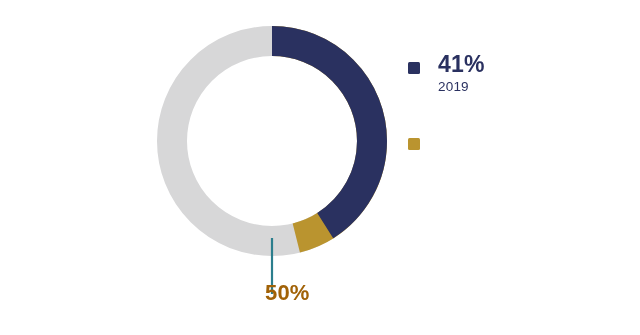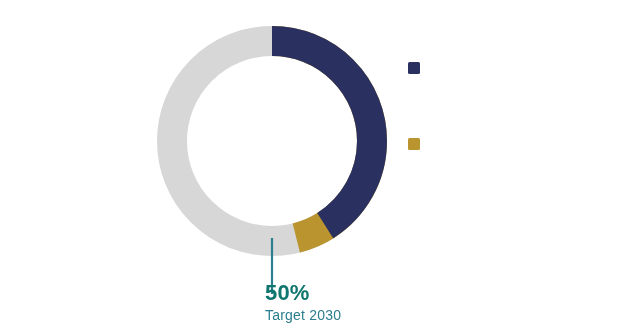--- a/index.html
+++ b/index.html
@@ -81,21 +81,21 @@
     position: absolute;
     left: 265px;
     top: 281px;
     text-align: left;
   }
   .target-value {
     font-size: 22px;
     font-weight: bold;
     line-height: 24px;
     letter-spacing: 0.2px;
-    color: #0f766e;
+    color: #a16207;
     white-space: nowrap;
   }
   .target-label {
     font-size: 14px;
     font-weight: normal;
     line-height: 18px;
     letter-spacing: 0.2px;
     color: #2B7E8D;
     white-space: nowrap;
     margin-top: 1px;
@@ -116,26 +116,29 @@
       <circle class="seg-navy" cx="272" cy="141" r="100" fill="none" stroke="#2A3160" stroke-width="30" transform="rotate(-90 272 141)" stroke-dasharray="257.610597594363 370.70793312359564" stroke-dashoffset="0"></circle>
     </g>
 
     <line class="target-tick" x1="272.00" y1="238.00" x2="272.00" y2="294.00" stroke="#2B7E8D" stroke-width="2.2"></line>
   </svg>
 
   <div class="legend">
 
     <div class="legend-entry">
       <span class="legend-swatch" style="background:#2A3160;"></span>
+      <div class="legend-texts">
+        <div class="legend-value">41%</div>
+        <div class="legend-year">2019</div>
+      </div>
     </div>
 
     <div class="legend-entry">
       <span class="legend-swatch" style="background:#BA942F;"></span>
     </div>
 
   </div>
 
   <div class="target-callout">
     <div class="target-value">50%</div>
-    <div class="target-label">Target 2030</div>
   </div>
 
 </div>
 
 </body></html>

